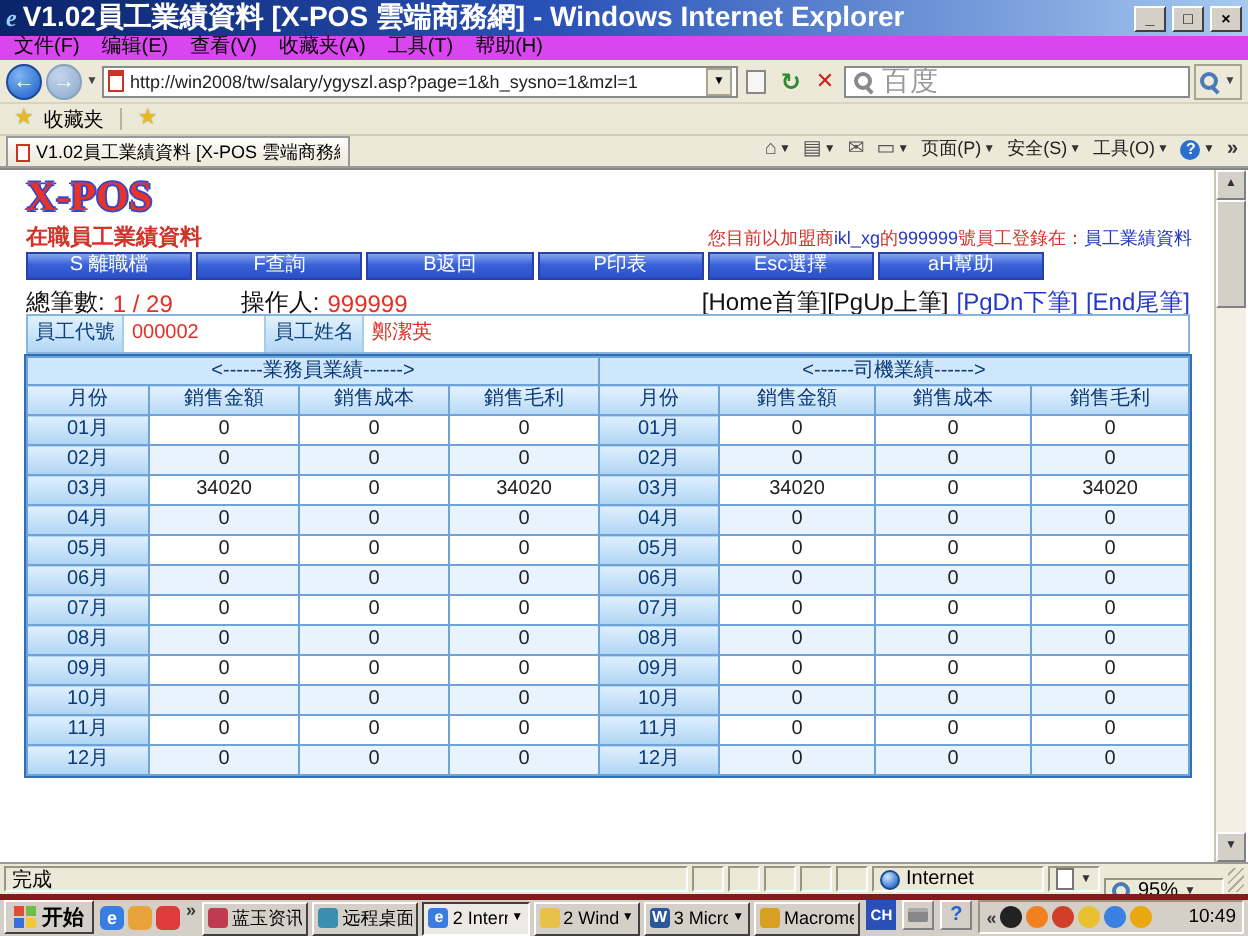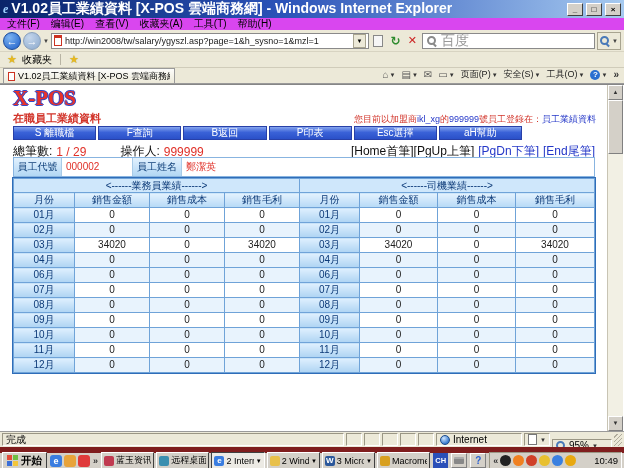--- a/index.html
+++ b/index.html
@@ -96,21 +96,21 @@
   .sp-main{flex:1;}
   .sp-sm{width:16px;flex:0 0 16px;}
   .sp-zone{width:86px;flex:0 0 86px;}
   .sp-z1{width:26px;flex:0 0 26px;}
   .sp-z2{width:60px;flex:0 0 60px;margin-top:12px;}
   .globe{width:10px;height:10px;border-radius:50%;background:radial-gradient(circle at 35% 30%,#cfe6ff,#3a7cd0 70%);border:1px solid #1a4a8a;flex:0 0 10px;}
   .zoompage{width:9px;height:11px;border:1px solid #777;background:#fff;}
   .grip{width:8px;height:12px;background:repeating-linear-gradient(135deg,transparent 0 2px,#b0ac9c 2px 3px);flex:0 0 8px;}
 
   
-  .taskbar{position:absolute;left:0;right:0;bottom:0;height:21px;background:#d4d0c8;border-top:6px solid #7f1d1d;display:flex;align-items:center;gap:3px;padding:0 2px;}
+  .taskbar{position:absolute;left:0;right:0;bottom:0;height:21px;background:#d4d0c8;border-top:3px solid #7f1d1d;display:flex;gap:3px;padding:0 2px;}
   .startbtn{height:17px;display:flex;align-items:center;gap:3px;padding:0 4px;background:#d4d0c8;border:1px solid;border-color:#fff #404040 #404040 #fff;font-weight:bold;font-size:10.5px;flex:0 0 auto;}
   .winflag{width:11px;height:11px;display:grid;grid-template-columns:5px 5px;grid-template-rows:5px 5px;gap:1px;}
   .winflag i{display:block;}
   .wf1{background:#e34b38}.wf2{background:#6fbe44}.wf3{background:#3a6fd8}.wf4{background:#f4c63a}
   .ql{display:flex;align-items:center;gap:2px;flex:0 0 auto;}
   .qlicon{width:12px;height:12px;border-radius:3px;}
   .chev{font-size:9px;color:#333;font-weight:bold;}
   .tbtns{display:flex;align-items:center;gap:2px;flex:1;min-width:0;}
   .tbtn{height:17px;flex:1 1 60px;min-width:0;background:#d4d0c8;border:1px solid;border-color:#fff #404040 #404040 #fff;display:flex;align-items:center;gap:2px;padding:0 2px;font-size:9px;overflow:hidden;white-space:nowrap;}
   .tbtn.active{background:#eceae4;border-color:#404040 #fff #fff #404040;}
@@ -316,20 +316,30 @@
             <tr class="stripe">
               <td class="mcell">04月</td>
               <td class="vcell">0</td>
               <td class="vcell">0</td>
               <td class="vcell">0</td>
               <td class="mcell">04月</td>
               <td class="vcell">0</td>
               <td class="vcell">0</td>
               <td class="vcell">0</td>
             </tr>
+            <tr>
+              <td class="mcell">05月</td>
+              <td class="vcell">0</td>
+              <td class="vcell">0</td>
+              <td class="vcell">0</td>
+              <td class="mcell">05月</td>
+              <td class="vcell">0</td>
+              <td class="vcell">0</td>
+              <td class="vcell">0</td>
+            </tr>
             <tr class="stripe">
               <td class="mcell">06月</td>
               <td class="vcell">0</td>
               <td class="vcell">0</td>
               <td class="vcell">0</td>
               <td class="mcell">06月</td>
               <td class="vcell">0</td>
               <td class="vcell">0</td>
               <td class="vcell">0</td>
             </tr>

